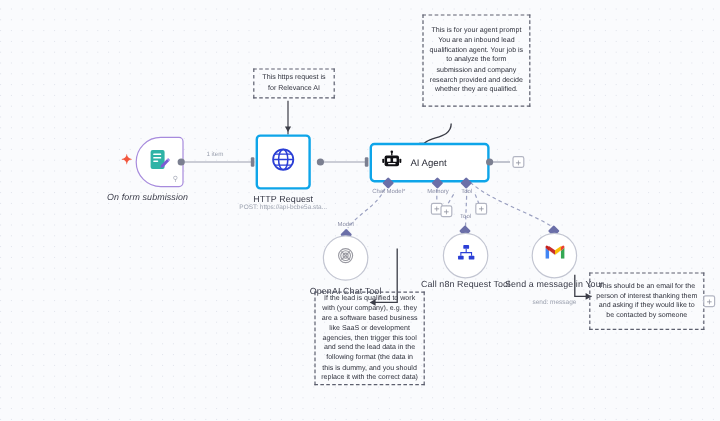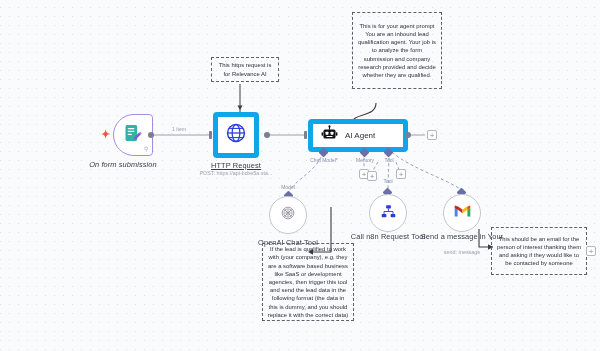--- a/index.html
+++ b/index.html
@@ -15,21 +15,21 @@
     background-image:radial-gradient(circle, #dfe2ea 0.7px, transparent 0.8px);
     background-size:9px 9px;
     background-position:5px 3px;
   }
   .layer{position:absolute;inset:0;}
   svg.wires{position:absolute;left:0;top:0;width:600px;height:351px;overflow:visible;}
 
   
   .node{position:absolute;}
   .nodebox{
-    position:absolute;background:#fff;border:5px solid #0ea5e9;
+    position:absolute;background:#fff;border:2px solid #0ea5e9;
     border-radius:4px;box-sizing:border-box;
     display:flex;align-items:center;
   }
   .trigger-box{
     border-radius:22px 4px 4px 22px;border:1px solid #a78bdd;
   }
   .nodelabel{
     position:absolute;text-align:center;color:#383a47;
     font-size:7.4px;line-height:9px;letter-spacing:.1px;
     white-space:nowrap;
@@ -148,21 +148,21 @@
         <circle cx="12" cy="12" r="9.2" fill="none" stroke="#2b3fd6" stroke-width="1.6"></circle>
         <ellipse cx="12" cy="12" rx="4.2" ry="9.2" fill="none" stroke="#2b3fd6" stroke-width="1.4"></ellipse>
         <line x1="2.8" y1="12" x2="21.2" y2="12" stroke="#2b3fd6" stroke-width="1.4"></line>
         <line x1="4.2" y1="7" x2="19.8" y2="7" stroke="#2b3fd6" stroke-width="1.2"></line>
         <line x1="4.2" y1="17" x2="19.8" y2="17" stroke="#2b3fd6" stroke-width="1.2"></line>
       </svg>
     </span>
   </div>
   <div class="port" style="left:264px;top:132px;"></div>
   <div class="conn-label" style="left:172px;top:126px;">1 item</div>
-  <div class="nodelabel" style="left:186px;top:161px;width:100px;text-decoration:underline;">HTTP Request</div>
+  <div class="nodelabel" style="left:186px;top:161px;width:100px;">HTTP Request</div>
   <div class="nodesub" style="left:186px;top:170px;width:100px;">POST: https://api-bcbe5a.sta...</div>
 </div>
 
 <div class="node">
   <div class="inport" style="left:304px;top:131px;"></div>
   <div class="nodebox" style="left:308px;top:119px;width:100px;height:33px;padding-left:8px;gap:7px;">
     <span class="icon">
       <svg width="17" height="17" viewBox="0 0 24 24">
         <rect x="3.5" y="6.5" width="17" height="12.5" rx="2.2" fill="#101014"></rect>
         <rect x="6.4" y="9.6" width="4.1" height="4.1" rx=".6" fill="#ffffff"></rect>

